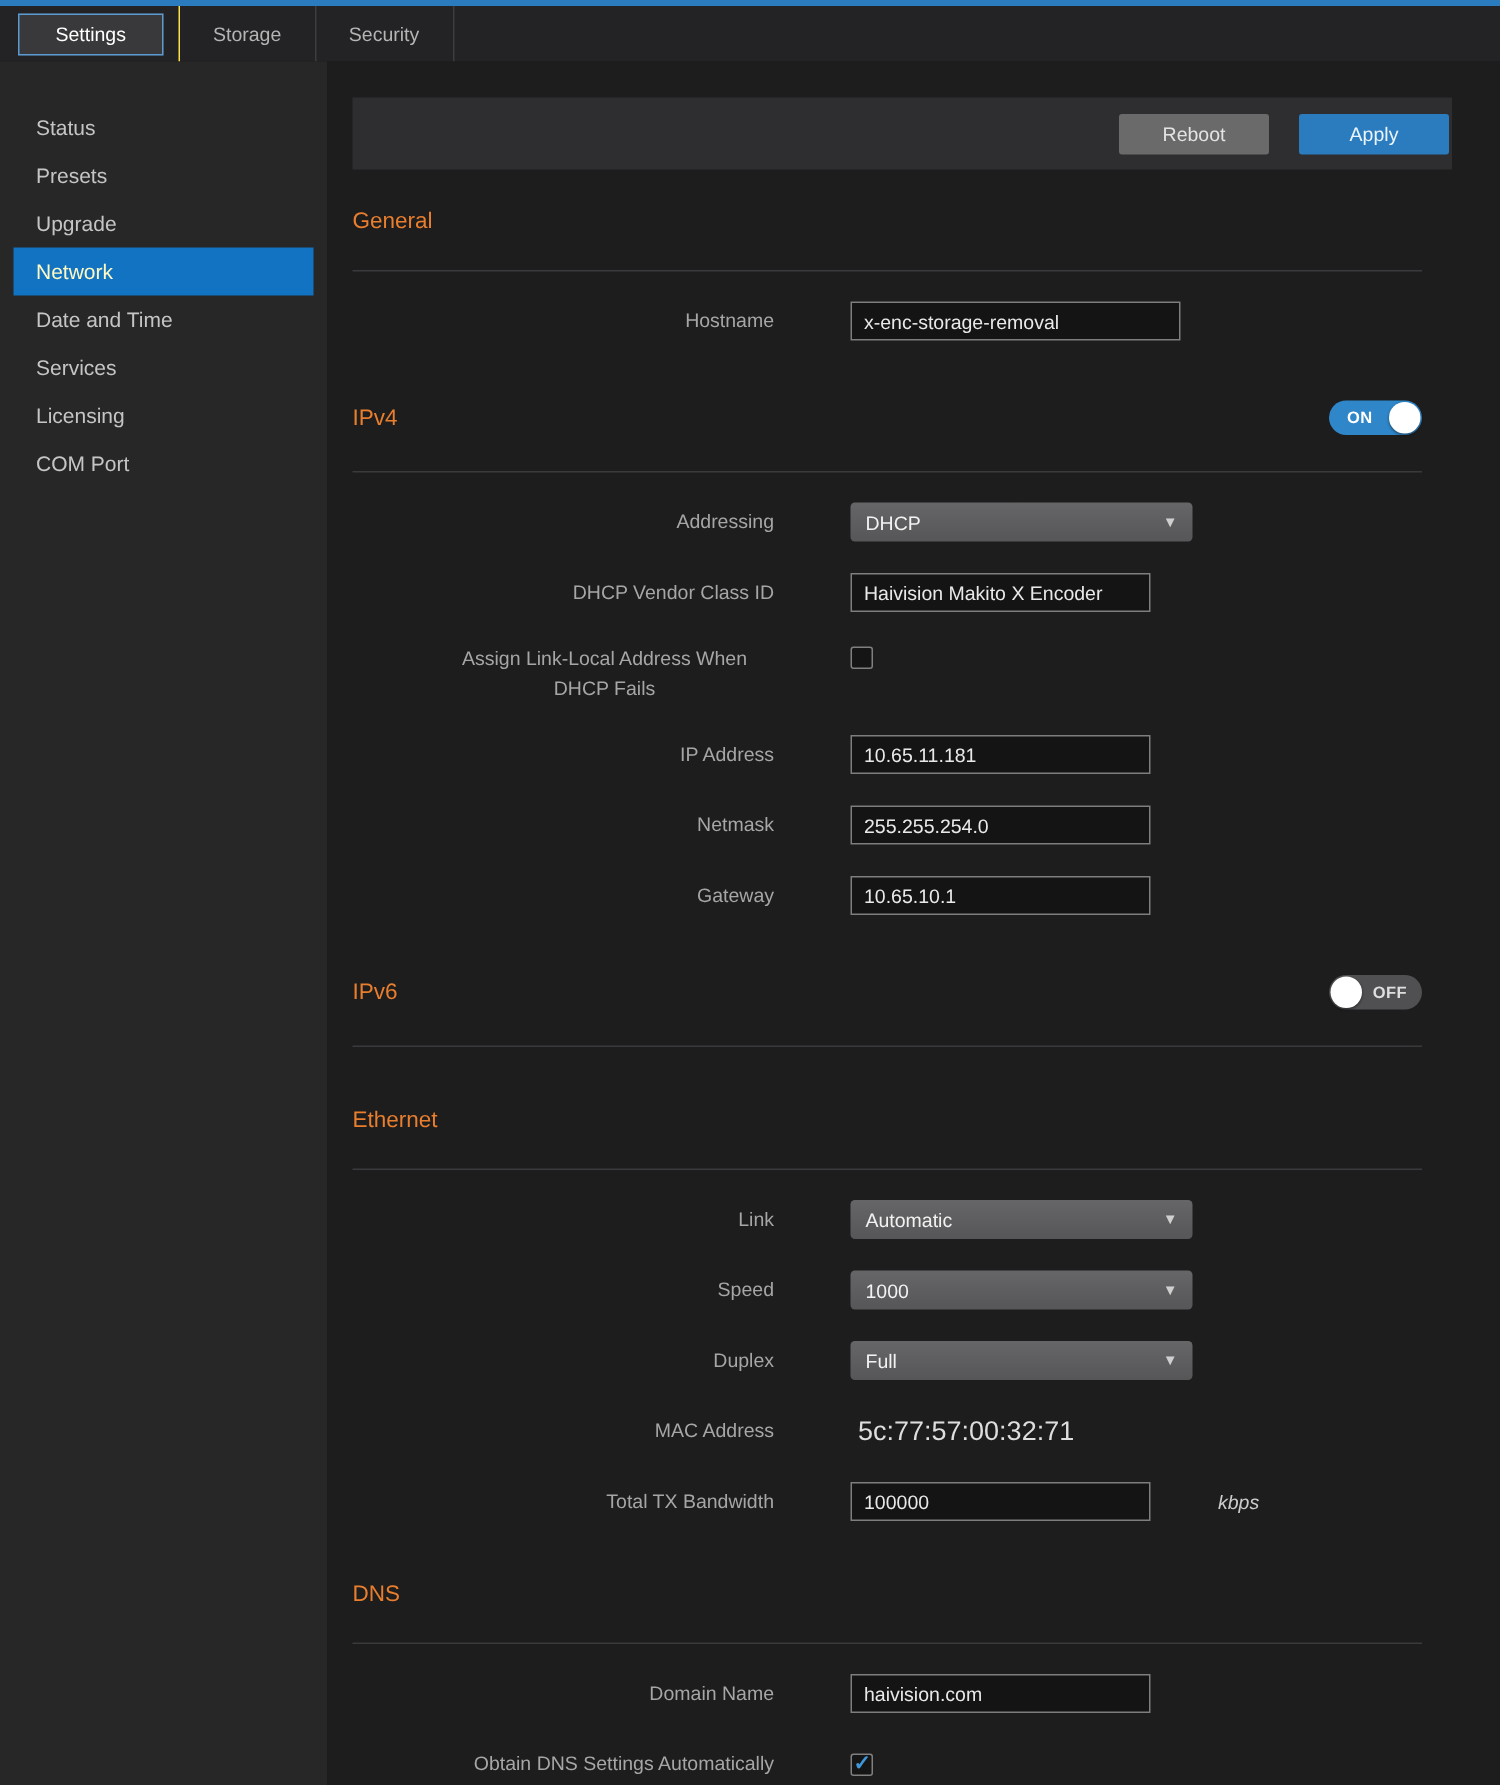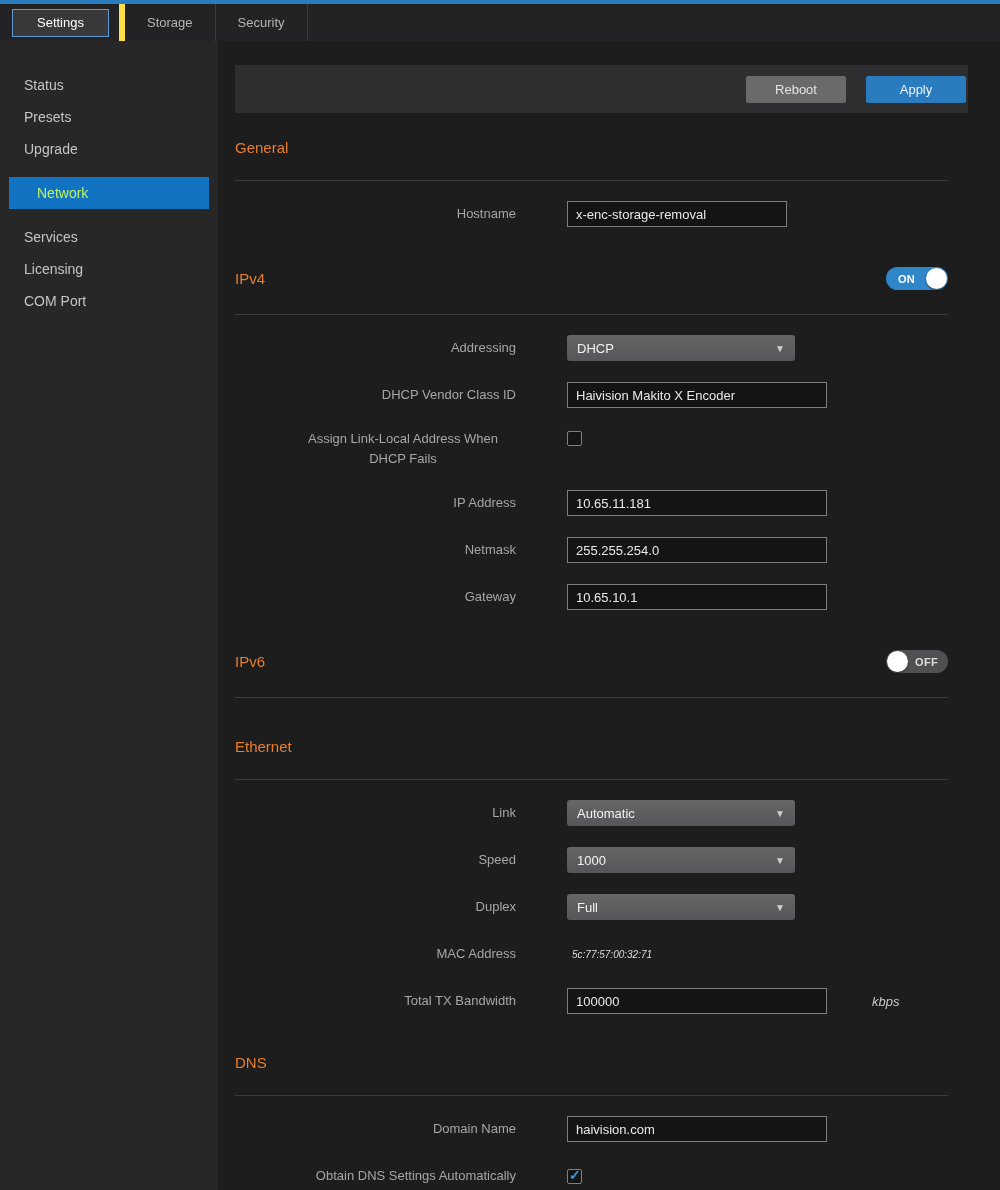--- a/index.html
+++ b/index.html
@@ -17,33 +17,33 @@
   }
   .tab {
     display:flex; align-items:center;
     padding:0 22px; color:#b5b5b5; font-size:13px; cursor:pointer;
   }
   .tab.active {
     align-self:center; height:28px; margin:0 10px 0 12px; padding:0 24px;
     background:#39393b; border:1px solid #5b9bd1; color:#ffffff;
   }
   .tab.plain { border-right:1px solid #3d3d3d; }
-  .tab.plain.first { border-left:6px solid #fde047; }
+  .tab.plain.first { border-left:1px solid #fde047; }
   
   .layout { display:flex; height:1149px; }
   .sidebar {
     width:218px; background:#272727; padding-top:28px; flex:none;
   }
   .side-item {
     height:32px; display:flex; align-items:center;
     padding-left:24px; color:#c5c5c5; font-size:14px; cursor:pointer;
   }
   .side-item.active {
-    background:#1173c2; color:#bef264;
-    margin:12px 9px; padding-left:28px;
+    background:#1173c2; color:#fef9c3;
+    margin:0 9px; padding-left:15px;
   }
   .content { flex:1; padding:24px 32px 0 17px; background:#1d1d1e; }
   
   .toolbar {
     height:48px; background:#2e2e30;
     display:flex; align-items:center; justify-content:flex-end;
     gap:20px; padding-right:2px;
   }
   .btn {
     width:100px; height:27px; border:none; border-radius:2px;
@@ -65,21 +65,21 @@
   .row { display:flex; align-items:center; margin-bottom:21px; min-height:26px;gap:31px; }
   .row.top { align-items:flex-start; }
   .row.top .cb { margin-top:2px; }
   .lbl {
     width:301px; padding-right:20px; flex:none;
     text-align:right; color:#a6a6a6; font-size:13px; line-height:1.55;
   }
   .lbl.wrap { padding-left:55px;text-align:center; }
   
   .text-input {
-    width:260px; height:26px; background:#141414;
+    width:200px; height:26px; background:#141414;
     border:1px solid #7e7e7e; color:#e9e9e9;
     font-size:13px; padding:0 8px; font-family:inherit;
   }
   .text-input.narrow { width:220px; }
   .dropdown {
     width:228px; height:26px; border-radius:3px;
     background:linear-gradient(#666668,#565658);
     display:flex; align-items:center; justify-content:space-between;
     padding:0 10px; cursor:pointer;
   }
@@ -101,21 +101,21 @@
   .cb {
     appearance:none; -webkit-appearance:none;
     width:15px; height:15px; background:#151515;
     border:1px solid #808080; border-radius:2px;
     position:relative; cursor:pointer; flex:none;
   }
   .cb:checked::after {
     content:"\2713"; position:absolute; left:1px; top:-3px;
     color:#3f97d9; font-size:14px; font-weight:bold;
   }
-  .value-text { color:#dedede; font-size:10px; padding-left:5px;font-style:italic; }
+  .value-text { color:#dedede; font-size:18px; padding-left:5px; }
   .unit { color:#cccccc; font-size:13px; margin-left:14px;font-style:italic; }
 </style>
 </head>
 <body>
 
 <div class="topbar">
   <div class="tab active">
     <span>Settings</span>
   </div>
   <div class="tab plain first">
@@ -135,20 +135,23 @@
     <div class="side-item">
       <span>Presets</span>
     </div>
     <div class="side-item">
       <span>Upgrade</span>
     </div>
     <div class="side-item active">
       <span>Network</span>
     </div>
     <div class="side-item">
+      <span>Date and Time</span>
+    </div>
+    <div class="side-item">
       <span>Services</span>
     </div>
     <div class="side-item">
       <span>Licensing</span>
     </div>
     <div class="side-item">
       <span>COM Port</span>
     </div>
   </nav>
 

